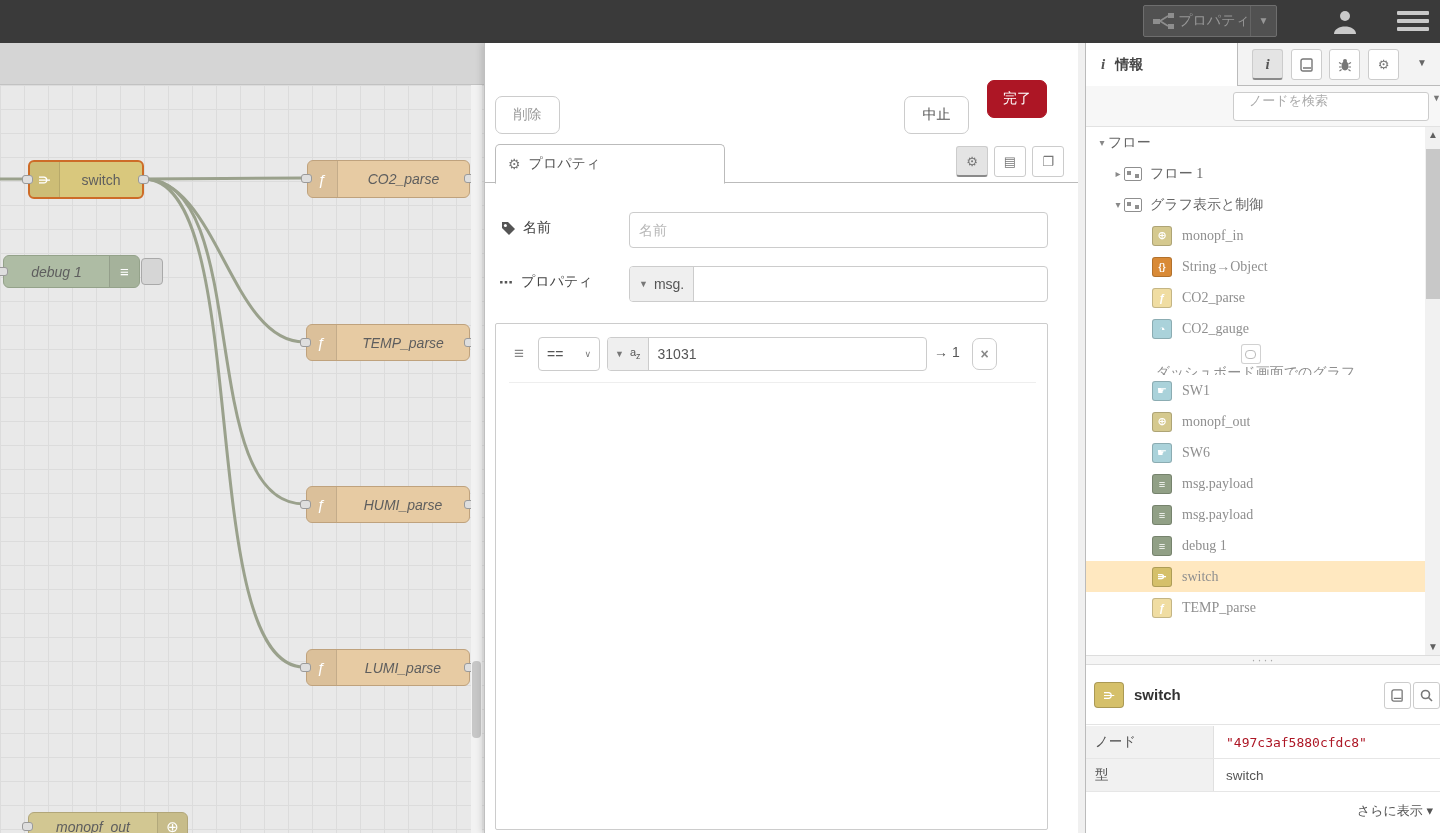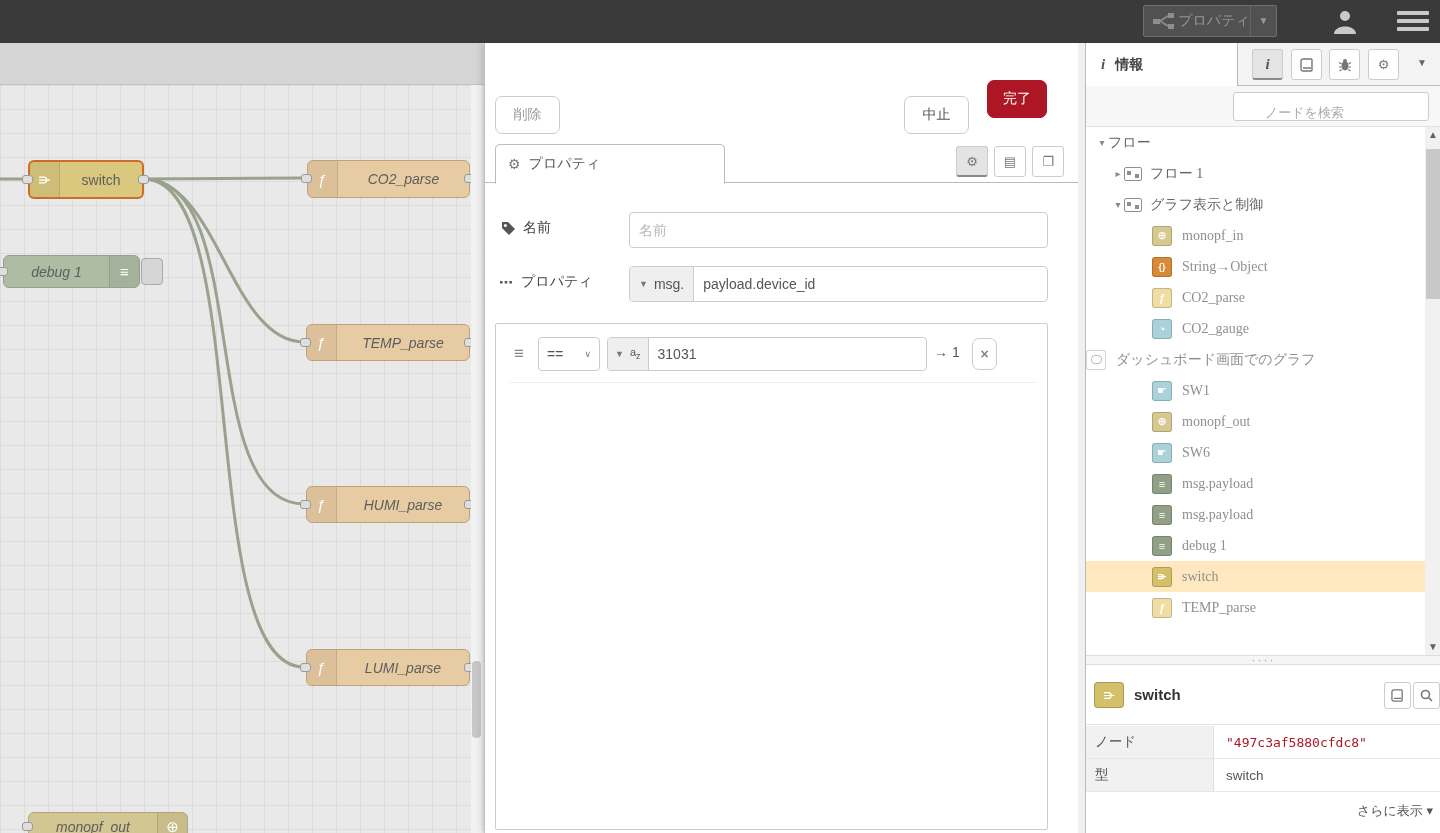--- a/index.html
+++ b/index.html
@@ -78,21 +78,21 @@
 
   
   #gutter { position:absolute; left:1078px; top:43px; width:7px; height:790px; background:#f0f0f0; z-index:25; }
   #sidebar { position:absolute; left:1085px; top:43px; width:355px; height:790px; background:#fff; border-left:1px solid #bbb; z-index:26; }
   #sb-tabbar { position:absolute; left:0; top:0; width:100%; height:43px; background:#f3f3f3; border-bottom:1px solid #bbb; }
   #sb-tab-info { position:absolute; left:0; top:0; width:152px; height:43px; background:#fff; border-right:1px solid #bbb;
     display:flex; align-items:center; gap:10px; padding-left:15px; font-weight:bold; color:#444; cursor:pointer; }
   .i-glyph { font-family:"Liberation Serif","DejaVu Serif",serif; font-weight:bold; font-style:italic; color:#555; font-size:15px; }
   #sb-search-row { position:absolute; left:0; top:43px; width:100%; height:41px; background:#f7f7f7; border-bottom:1px solid #e2e2e2; }
   #sb-search { position:absolute; left:147px; top:6px; width:196px; height:29px; background:#fff; border:1px solid #ccc;
-    border-radius:3px; display:flex; align-items:flex-end; padding:0 8px; gap:23px; color:#a5a5a5; }
+    border-radius:3px; display:flex; align-items:flex-start; padding:0 8px; gap:7px; color:#a5a5a5; }
   #sb-search input { border:none; outline:none; flex:1; font-size:13px; color:#777; background:transparent; font-family:inherit; }
   #sb-search input::placeholder { color:#aaa; }
   #tree { position:absolute; left:0; top:84px; width:339px; height:528px; overflow:hidden; }
   .trow { position:relative; height:31px; display:flex; align-items:center; cursor:pointer; }
   .trow.sel { background:#ffe8c0; }
   .chev { width:12px; color:#888; font-size:10px; text-align:center; }
   .ticon { width:20px; height:20px; border-radius:3px; border:1px solid rgba(0,0,0,0.18); margin-right:10px;
     display:flex; align-items:center; justify-content:center; color:#fff; font-size:11px; font-weight:bold; flex:none; }
   .tlabel { color:#8f8f8f; font-size:14px; white-space:nowrap; overflow:hidden;font-family:Liberation Serif, serif; }
   .tlabel.dark { color:#666; }
@@ -253,21 +253,20 @@
 
   <div class="frow-label" style="left:14px; top:230px">
     <span style="color:#555; letter-spacing:1px; font-weight:bold">⋯</span>
     <span>プロパティ</span>
   </div>
   <div class="tinput" style="left:144px; top:223px; width:419px">
     <span class="prefix">
       <span class="caret">▼</span>
       <span>msg.</span>
     </span>
-    <input value="payload.device_id" style="">
   </div>
 
   <div id="rules-box">
     <div id="rule-row">
       <span class="drag-handle">≡</span>
       <div id="rule-op">
         <span>==</span>
         <span class="caret">∨</span>
       </div>
       <div class="tinput" id="rule-val">
@@ -355,21 +354,21 @@
           <span class="" style="">ƒ</span>
         </span>
         <span class="tlabel ">CO2_parse</span>
       </div>
       <div class="trow" style="padding-left: 66px;">
         <span class="ticon" style="background:#aad2da">
           <span class="" style="">◔</span>
         </span>
         <span class="tlabel ">CO2_gauge</span>
       </div>
-      <div class="trow" style="">
+      <div class="trow" style=" flex-direction: column;">
         <span class="ticon" style="background:#ffffff">
           <span class="bubble"></span>
         </span>
         <span class="tlabel ">ダッシュボード画面でのグラフ</span>
       </div>
       <div class="trow" style="padding-left: 66px;">
         <span class="ticon" style="background:#aad2da">
           <span class="" style="">☛</span>
         </span>
         <span class="tlabel ">SW1</span>

